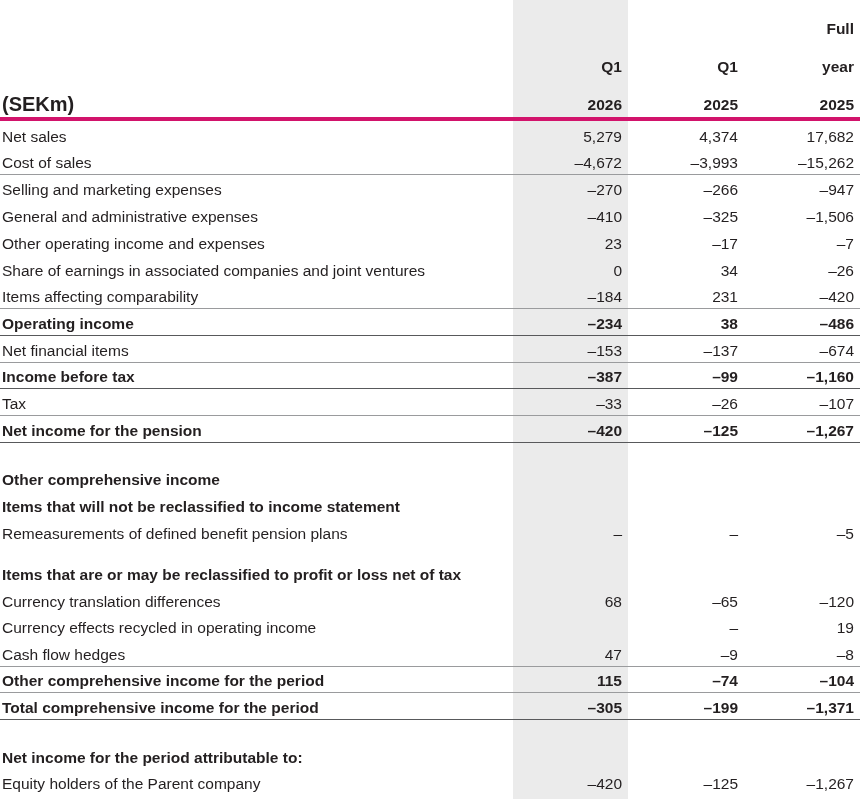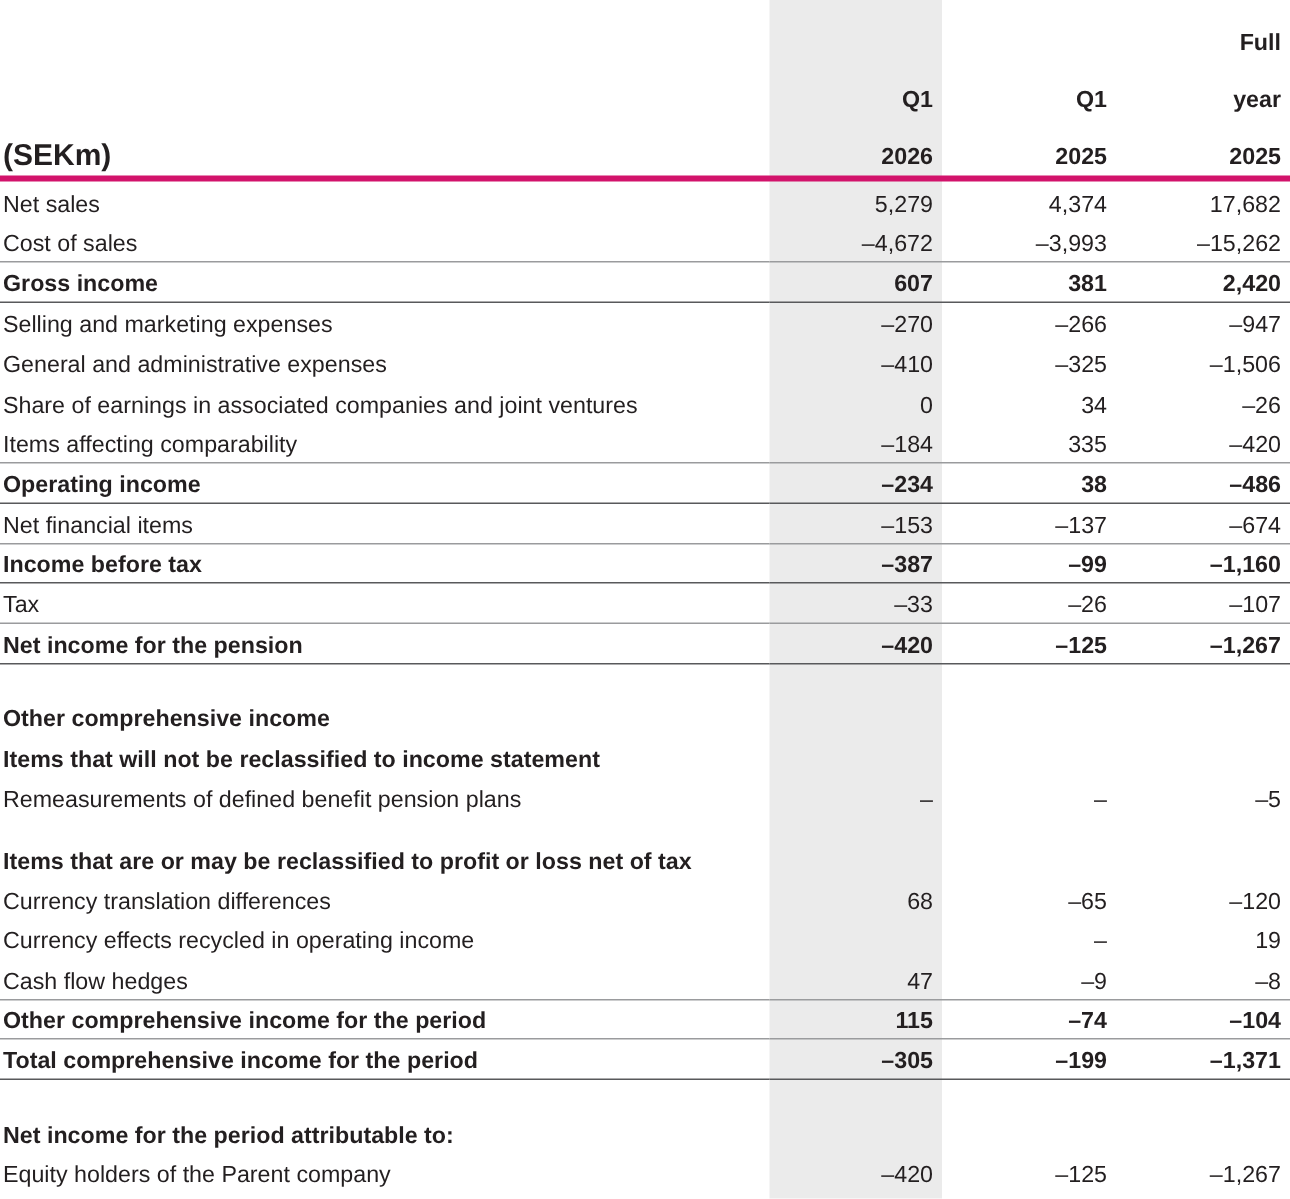--- a/index.html
+++ b/index.html
@@ -156,48 +156,48 @@
           <td class="num">5,279</td>
           <td class="num">4,374</td>
           <td class="num">17,682</td>
         </tr>
         <tr class="row rule-bot-light">
           <td class="lbl" style="border-bottom-color: rgb(154, 155, 157);">Cost of sales</td>
           <td class="num" style="border-bottom-color: rgb(154, 155, 157);">–4,672</td>
           <td class="num" style="border-bottom-color: rgb(154, 155, 157);">–3,993</td>
           <td class="num" style="border-bottom-color: rgb(154, 155, 157);">–15,262</td>
         </tr>
-        <tr class="row bold rule-bot">
-          <td class="lbl" style="border-bottom-color: rgb(88, 89, 91);">Gross income</td>
-          <td class="num" style="border-bottom-color: rgb(88, 89, 91);">607</td>
-          <td class="num" style="border-bottom-color: rgb(88, 89, 91);">381</td>
-          <td class="num" style="border-bottom-color: rgb(88, 89, 91);">2,420</td>
-        </tr>
         <tr class="row">
           <td class="lbl">Selling and marketing expenses</td>
           <td class="num">–270</td>
           <td class="num">–266</td>
           <td class="num">–947</td>
         </tr>
         <tr class="row">
           <td class="lbl">General and administrative expenses</td>
           <td class="num">–410</td>
           <td class="num">–325</td>
           <td class="num">–1,506</td>
         </tr>
         <tr class="row">
+          <td class="lbl">Other operating income and expenses</td>
+          <td class="num">23</td>
+          <td class="num">–17</td>
+          <td class="num">–7</td>
+        </tr>
+        <tr class="row">
           <td class="lbl">Share of earnings in associated companies and joint ventures</td>
           <td class="num">0</td>
           <td class="num">34</td>
           <td class="num">–26</td>
         </tr>
         <tr class="row rule-bot-light">
           <td class="lbl" style="border-bottom-color: rgb(154, 155, 157);">Items affecting comparability</td>
           <td class="num" style="border-bottom-color: rgb(154, 155, 157);">–184</td>
-          <td class="num" style="border-bottom-color: rgb(154, 155, 157);">335</td>
+          <td class="num" style="border-bottom-color: rgb(154, 155, 157);">231</td>
           <td class="num" style="border-bottom-color: rgb(154, 155, 157);">–420</td>
         </tr>
         <tr class="row bold rule-bot">
           <td class="lbl" style="border-bottom-color: rgb(88, 89, 91);">Operating income</td>
           <td class="num" style="border-bottom-color: rgb(88, 89, 91);">–234</td>
           <td class="num" style="border-bottom-color: rgb(88, 89, 91);">38</td>
           <td class="num" style="border-bottom-color: rgb(88, 89, 91);">–486</td>
         </tr>
         <tr class="row rule-bot-light">
           <td class="lbl" style="border-bottom-color: rgb(154, 155, 157);">Net financial items</td>

